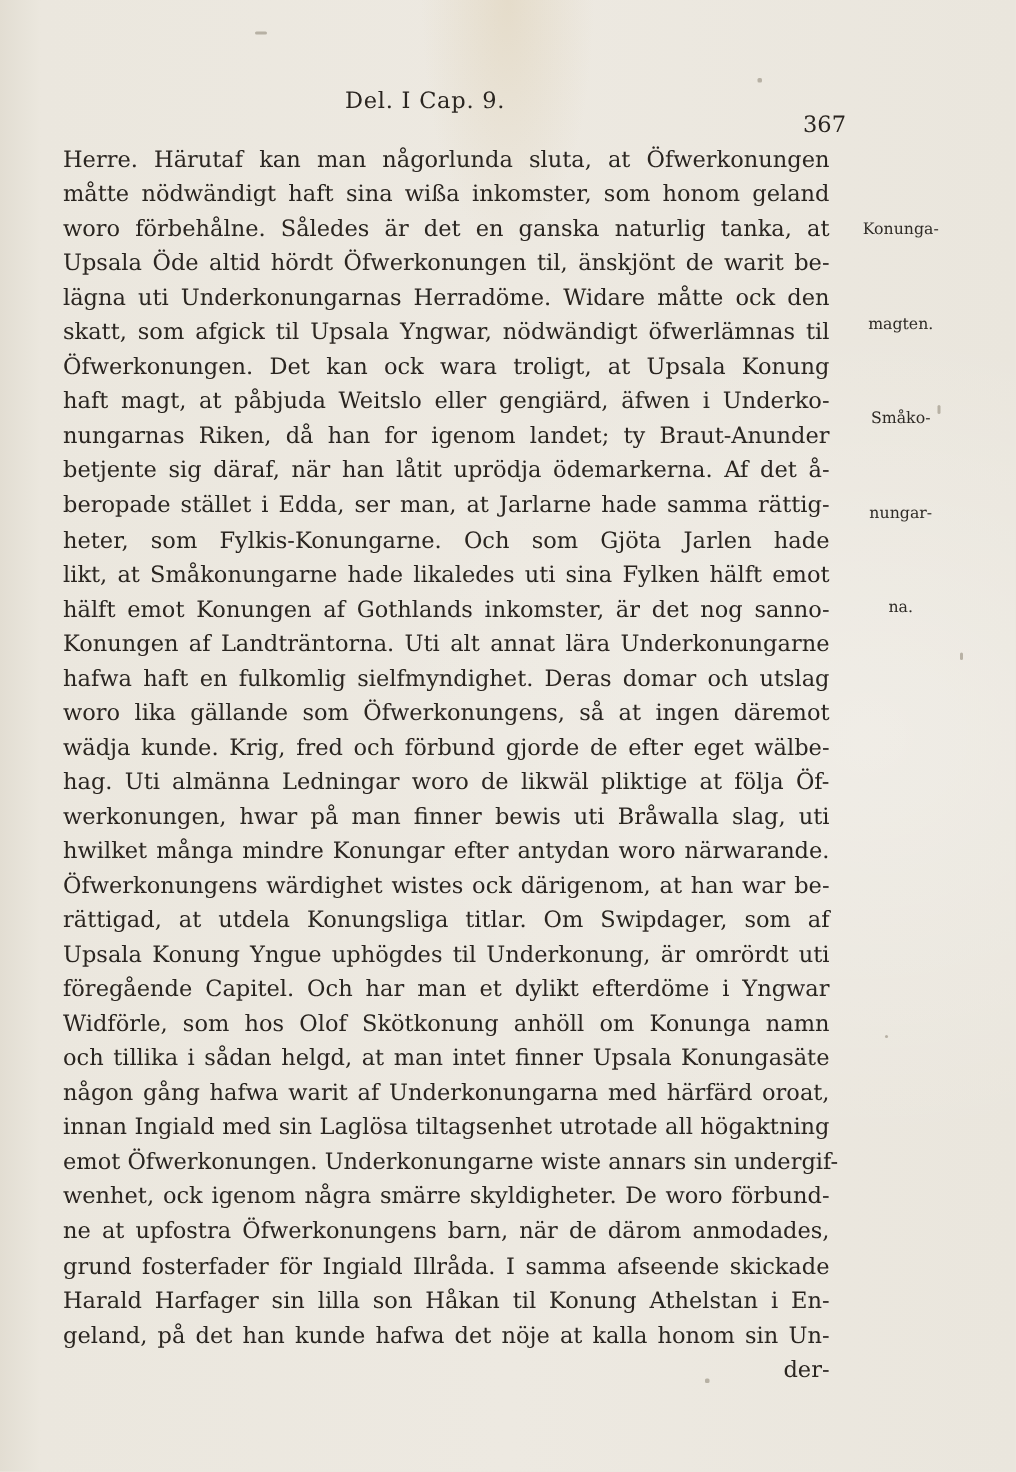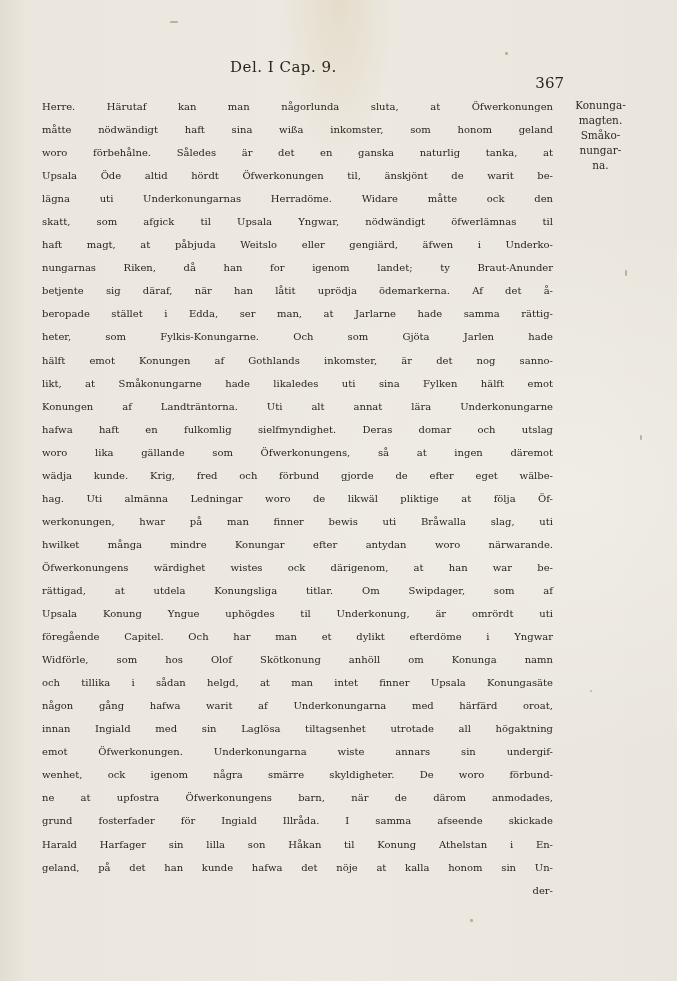--- a/index.html
+++ b/index.html
@@ -16,34 +16,34 @@
     }
     .page { position: absolute; inset: 0; }
     .header {
       position: absolute; top: 58px; left: 40px; width: 520px; height: 24px;
       font-size: 15px;
     }
     .header .running-head { position: absolute; left: 190px; top: 0; letter-spacing: 0.5px; }
     .header .page-number { position: absolute; right: -4px; top: 5px; margin-top: 11px; }
     .body-text {
       position: absolute; top: 95px; left: 42px; width: 511px;
-      font-size: 10px; line-height: 23.05px;
+      font-size: 15px; line-height: 23.05px;
     }
     .line {
       display: block; white-space: nowrap;
       text-align: justify; text-align-last: justify;
       height: 23.05px; overflow: visible;
     }
     .line.catchword { text-align-last: right; }
     .marginalia {
       position: absolute; top: 98px; left: 563px; width: 75px;
       font-size: 10.5px; line-height: 15px; text-align: center;
       color: #2e2a25;
     }
-    .marginalia span { display: block; }
+    .marginalia span { display: block; margin-top: 48px; }
     .speck { position: absolute; background: #8d8373; border-radius: 1px; opacity: 0.55; }
   </style>
 </head>
 <body>
 
 <div class="page">
 
   <div class="header">
     <span class="running-head">Del. I Cap. 9.</span>
     <span class="page-number">367</span>
@@ -57,43 +57,44 @@
     <span>na.</span>
   </div>
 
   <div class="body-text">
     <span class="line">Herre. Härutaf kan man någorlunda sluta, at Öfwerkonungen</span>
     <span class="line">måtte nödwändigt haft sina wißa inkomster, som honom geland</span>
     <span class="line">woro förbehålne. Således är det en ganska naturlig tanka, at</span>
     <span class="line">Upsala Öde altid hördt Öfwerkonungen til, änskjönt de warit be-</span>
     <span class="line">lägna uti Underkonungarnas Herradöme. Widare måtte ock den</span>
     <span class="line">skatt, som afgick til Upsala Yngwar, nödwändigt öfwerlämnas til</span>
+    <span class="line">Öfwerkonungen. Det kan ock wara troligt, at Upsala Konung</span>
     <span class="line">haft magt, at påbjuda Weitslo eller gengiärd, äfwen i Underko-</span>
     <span class="line">nungarnas Riken, då han for igenom landet; ty Braut-Anunder</span>
     <span class="line">betjente sig däraf, när han låtit uprödja ödemarkerna. Af det å-</span>
     <span class="line">beropade stället i Edda, ser man, at Jarlarne hade samma rättig-</span>
     <span class="line">heter, som Fylkis-Konungarne. Och som Gjöta Jarlen hade</span>
+    <span class="line">likt, at Småkonungarne hade likaledes uti sina Fylken hälft emot</span>
     <span class="line">hälft emot Konungen af Gothlands inkomster, är det nog sanno-</span>
-    <span class="line">likt, at Småkonungarne hade likaledes uti sina Fylken hälft emot</span>
     <span class="line">Konungen af Landträntorna. Uti alt annat lära Underkonungarne</span>
     <span class="line">hafwa haft en fulkomlig sielfmyndighet. Deras domar och utslag</span>
     <span class="line">woro lika gällande som Öfwerkonungens, så at ingen däremot</span>
     <span class="line">wädja kunde. Krig, fred och förbund gjorde de efter eget wälbe-</span>
     <span class="line">hag. Uti almänna Ledningar woro de likwäl pliktige at följa Öf-</span>
     <span class="line">werkonungen, hwar på man finner bewis uti Bråwalla slag, uti</span>
     <span class="line">hwilket många mindre Konungar efter antydan woro närwarande.</span>
     <span class="line">Öfwerkonungens wärdighet wistes ock därigenom, at han war be-</span>
     <span class="line">rättigad, at utdela Konungsliga titlar. Om Swipdager, som af</span>
     <span class="line">Upsala Konung Yngue uphögdes til Underkonung, är omrördt uti</span>
     <span class="line">föregående Capitel. Och har man et dylikt efterdöme i Yngwar</span>
     <span class="line">Widförle, som hos Olof Skötkonung anhöll om Konunga namn</span>
     <span class="line">och tillika i sådan helgd, at man intet finner Upsala Konungasäte</span>
     <span class="line">någon gång hafwa warit af Underkonungarna med härfärd oroat,</span>
     <span class="line">innan Ingiald med sin Laglösa tiltagsenhet utrotade all högaktning</span>
-    <span class="line">emot Öfwerkonungen. Underkonungarna wiste annars sin undergif-</span>
+    <span class="line">emot Öfwerkonungen. Underkonungarne wiste annars sin undergif-</span>
     <span class="line">wenhet, ock igenom några smärre skyldigheter. De woro förbund-</span>
     <span class="line">ne at upfostra Öfwerkonungens barn, när de därom anmodades,</span>
     <span class="line">grund fosterfader för Ingiald Illråda. I samma afseende skickade</span>
     <span class="line">Harald Harfager sin lilla son Håkan til Konung Athelstan i En-</span>
     <span class="line">geland, på det han kunde hafwa det nöje at kalla honom sin Un-</span>
     <span class="line catchword">der-</span>
   </div>
 
   <div class="speck" style="left:170px;top:21px;width:8px;height:2px;"></div>
   <div class="speck" style="left:505px;top:52px;width:3px;height:3px;"></div>

